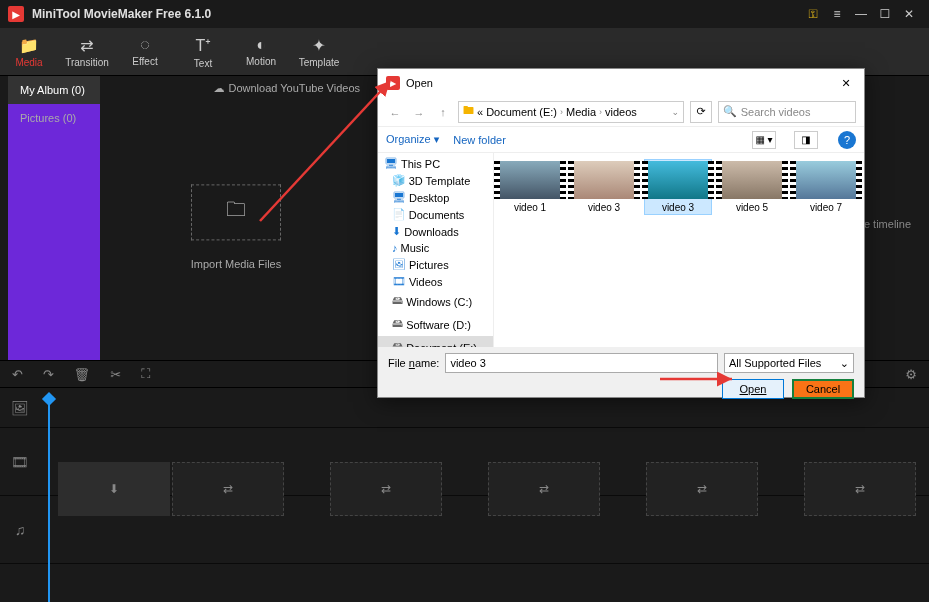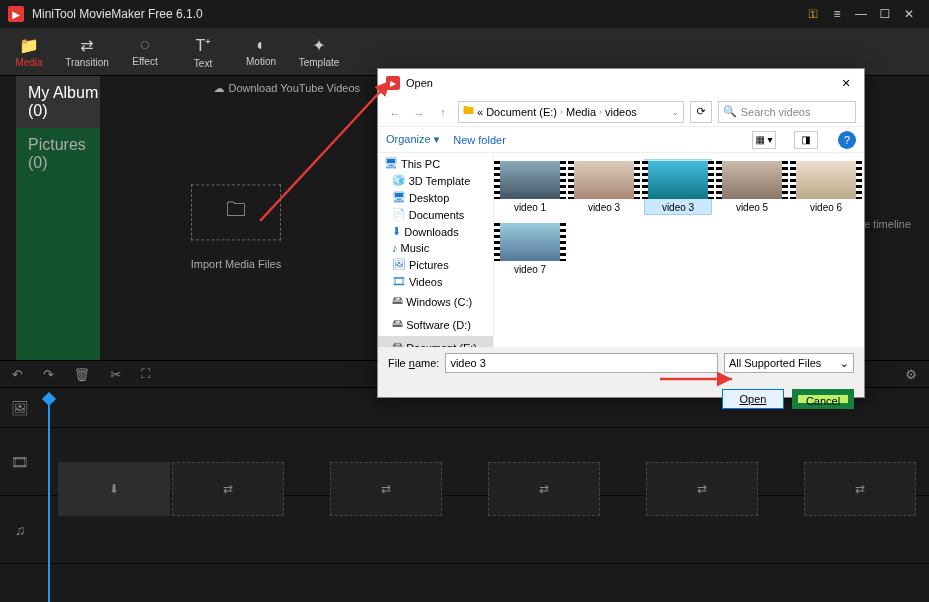--- a/index.html
+++ b/index.html
@@ -1,36 +1,36 @@
 <!DOCTYPE html>
 <html><head>
 <meta charset="utf-8">
 <style>
 * { margin: 0; padding: 0; box-sizing: border-box; font-family: "Segoe UI", Arial, sans-serif; }
 body { width: 929px; height: 602px; background: #1a1a1a; overflow: hidden; position: relative; }
 
 
 .titlebar { height: 28px; background: #1a1a1a; display: flex; align-items: center; padding: 0 8px; color: #e0e0e0; font-size: 12px; }
 .titlebar .logo { width: 16px; height: 16px; background: #e53935; border-radius: 2px; display: flex; align-items: center; justify-content: center; color: #fff; font-size: 10px; margin-right: 8px; }
-.titlebar .title { font-weight: normal; }
+.titlebar .title { font-weight: bold; }
 .titlebar .spacer { flex: 1; }
 .titlebar .tbtn { width: 24px; height: 24px; display: flex; align-items: center; justify-content: center; color: #ccc; cursor: pointer; }
 .titlebar .key { color: #f5c518; font-size: 12px; }
 
 
 .toolbar { height: 48px; background: #2a2a2a; display: flex; border-bottom: 1px solid #000; }
 .tool { width: 58px; display: flex; flex-direction: column; align-items: center; justify-content: center; color: #ccc; font-size: 10px; cursor: pointer; gap: 2px; }
 .tool.active { color: #e53935; }
 .tool .ticon { font-size: 16px; }
 .player-header { flex: 1; display: flex; align-items: center; padding: 0 16px; color: #ccc; font-size: 12px; border-left: 1px solid #000; }
 .player-header .spacer { flex: 1; }
 .hbtn { display: flex; align-items: center; gap: 4px; cursor: pointer; padding: 4px 8px; color: #ccc; font-size: 12px; }
 
 
-.side { width: 100px; background: #14532d; position: absolute; top: 76px; bottom: 242px; left: 16px; color: #aaa; font-size: 16px; }
+.side { width: 100px; background: #6d28d9; position: absolute; top: 76px; bottom: 242px; left: 8px; color: #aaa; font-size: 11px; }
 .side-item { padding: 8px 12px; cursor: pointer; }
 .side-item.active { background: #333; color: #fff; }
 
 
 .media-area { position: absolute; left: 100px; top: 76px; right: 557px; bottom: 242px; background: #1a1a1a; }
 .dl-youtube { position: absolute; top: 6px; right: 12px; color: #aaa; font-size: 11px; display: flex; gap: 4px; cursor: pointer; }
 .import-box { position: absolute; left: 50%; top: 50%; transform: translate(-50%, -60%); width: 90px; height: 56px; border: 1px dashed #666; display: flex; align-items: center; justify-content: center; }
 .import-box .foldericon { color: #ddd; font-size: 20px; }
 .import-label { position: absolute; left: 50%; top: 50%; transform: translate(-50%, 40px); color: #aaa; font-size: 11px; }
 
@@ -95,28 +95,28 @@
 .fname { font-size: 10px; text-align: center; }
 
 .t1 { background: linear-gradient(#8ab, #456); }
 .t2 { background: linear-gradient(#dcb, #a87); }
 .t3 { background: linear-gradient(#4bd, #178); }
 .t4 { background: linear-gradient(#cdf, #9bd); }
 .t5 { background: linear-gradient(#cba, #876); }
 .t6 { background: linear-gradient(#edc, #ba8); }
 .t7 { background: linear-gradient(#9cd, #579); }
 
-.dlg-foot { position: absolute; bottom: 0; left: 0; right: 0; height: 50px; background: #f0f0f0; padding: 6px 10px; display: flex; flex-direction: column; gap: 16px; }
+.dlg-foot { position: absolute; bottom: 0; left: 0; right: 0; height: 50px; background: #f0f0f0; padding: 6px 10px; display: flex; flex-direction: column; gap: 6px; }
 .foot-row1 { display: flex; align-items: center; gap: 6px; }
 .fn-label { font-size: 11px; }
 .fn-label u { text-decoration: underline; }
 .fn-input { flex: 1; height: 20px; border: 1px solid #aaa; padding: 0 4px; font-size: 11px; background: #fff; }
 .filter-sel { width: 130px; height: 20px; border: 1px solid #aaa; display: flex; align-items: center; padding: 0 4px; font-size: 11px; background: #fff; }
 .foot-row2 { display: flex; justify-content: flex-end; gap: 8px; }
-.dbtn { width: 62px; height: 20px; border: 6px solid #15803d; background: #bef264; font-size: 11px; cursor: pointer; }
+.dbtn { width: 62px; height: 20px; border: 2px solid #15803d; background: #f97316; font-size: 11px; cursor: pointer; }
 .dbtn.primary { border: 1px solid #0078d7; background: #e5f1fb; }
 
 
 .arrow { position: absolute; pointer-events: none; }
 .arrow svg { overflow: visible; }
 </style>
 </head>
 <body>
 
 <div class="titlebar">
@@ -315,24 +315,20 @@
         </div>
         <div class="file sel">
           <div class="thumb t3"></div>
           <div class="fname">video 3</div>
         </div>
         <div class="file">
           <div class="thumb t5"></div>
           <div class="fname">video 5</div>
         </div>
         <div class="file">
-          <div class="thumb t6"></div>
-          <div class="fname">video 6</div>
-        </div>
-        <div class="file">
           <div class="thumb t7"></div>
           <div class="fname">video 7</div>
         </div>
       </div>
   </div>
 
   <div class="dlg-foot">
     <div class="foot-row1">
       <span class="fn-label"><span>File</span> <u>n</u><span>ame:</span></span>
       <input class="fn-input" value="video 3" style="">

